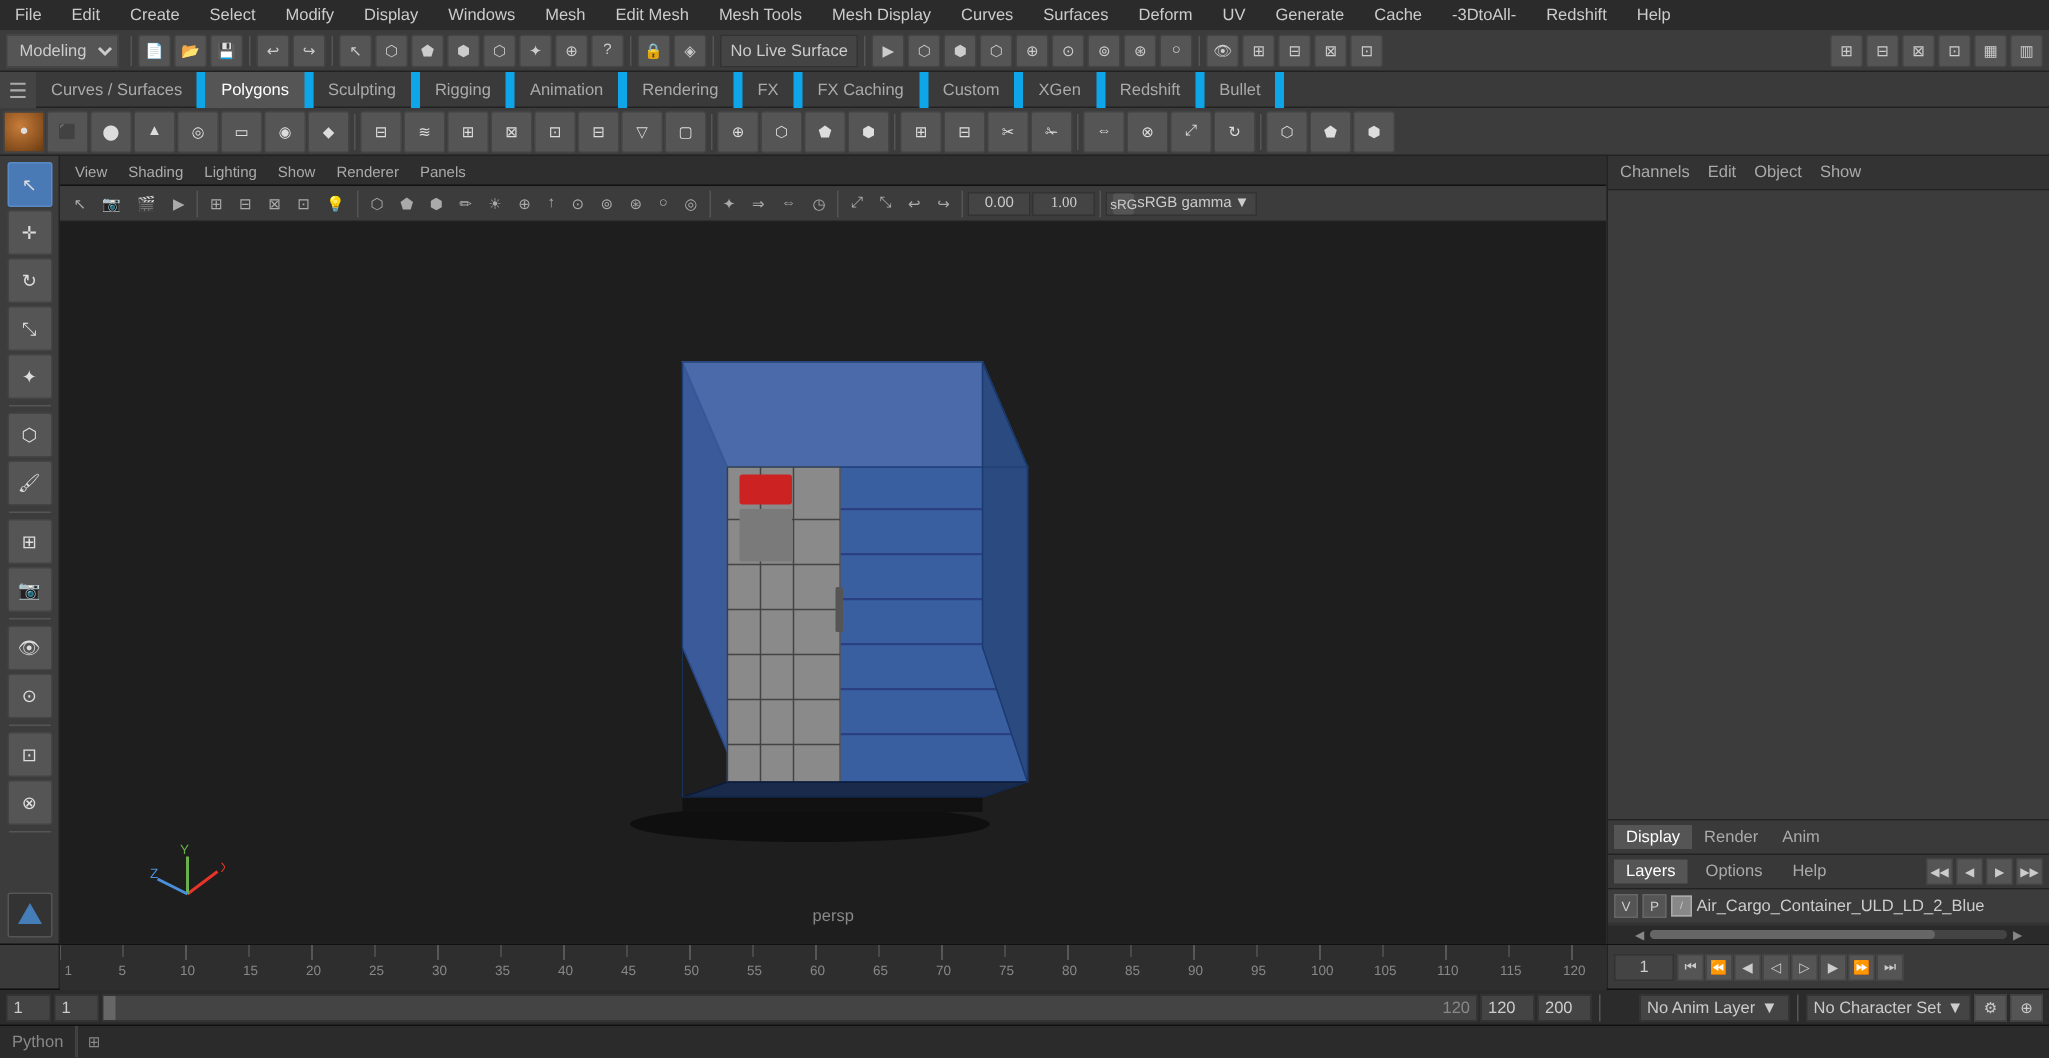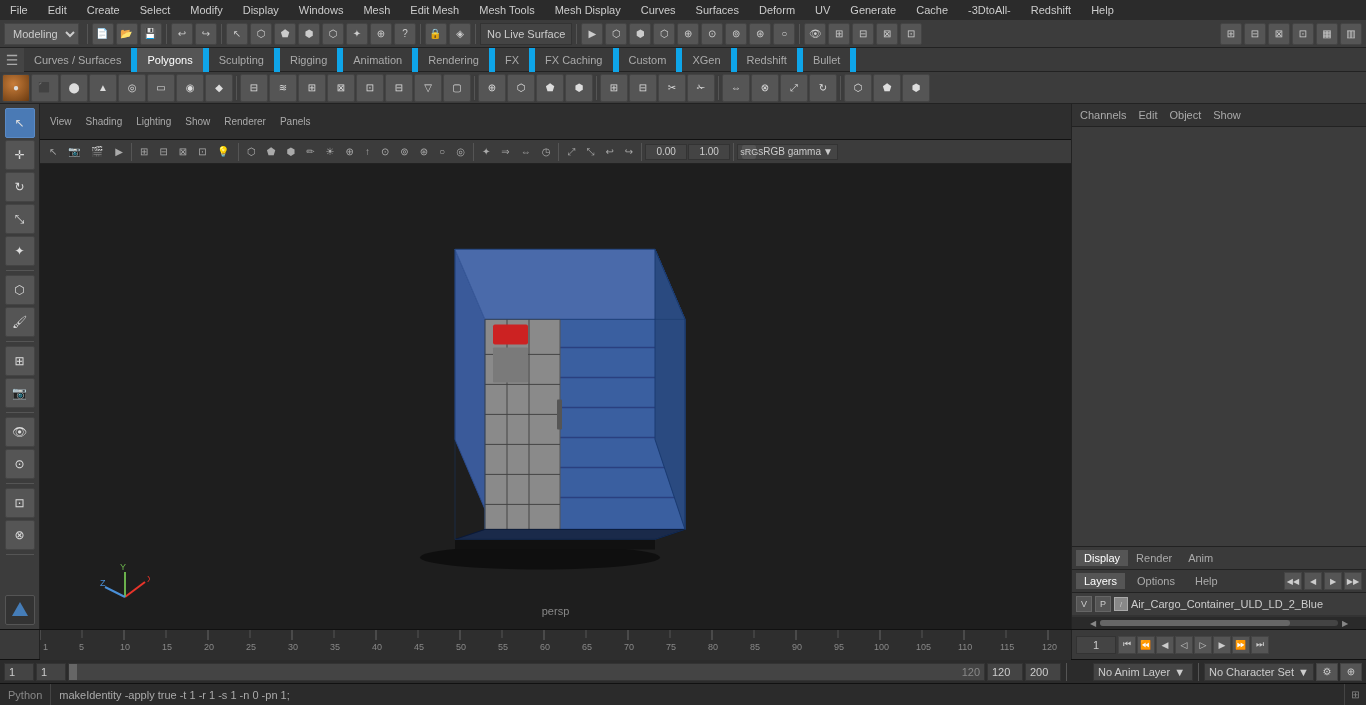--- a/index.html
+++ b/index.html
@@ -243,21 +243,21 @@
       <div class="lt-separator"></div>
       <div class="lt-btn" style="background:#333; border-color:#555; margin-top:auto;">
         <svg width="20" height="20" viewBox="0 0 20 20">
             <polygon points="10,2 18,16 2,16" fill="#4a90d9" opacity="0.8"></polygon>
           </svg>
       </div>
     </div>
 
     <div id="viewport" style="flex:1; position:relative; background:#1a1a1a; display:flex; flex-direction:column;">
 
-      <div id="viewport-header" style="display:flex; align-items:center; height:36px; background:#2e2e2e; padding:0 4px; gap:2px; border-bottom:1px solid #111;">
+      <div id="viewport-header" style="display:flex; align-items:flex-end; height:20px; background:#2e2e2e; padding:0 4px; gap:2px; border-bottom:1px solid #111;">
         <span class="vh-btn">View</span>
         <span class="vh-btn">Shading</span>
         <span class="vh-btn">Lighting</span>
         <span class="vh-btn">Show</span>
         <span class="vh-btn">Renderer</span>
         <span class="vh-btn">Panels</span>
       </div>
 
       <div id="viewport-toolbar" style="display:flex; align-items:center; height:24px; background:#3c3c3c; padding:0 4px; gap:1px; border-bottom:1px solid #222; flex-wrap:nowrap; overflow:hidden;">
         <div class="vt-btn">↖</div>
@@ -288,21 +288,21 @@
         <div class="vt-btn">⇒</div>
         <div class="vt-btn">⇔</div>
         <div class="vt-btn">◷</div>
         <div style="width:1px; height:18px; background:#555; margin:0 2px;"></div>
         <div class="vt-btn">⤢</div>
         <div class="vt-btn">⤡</div>
         <div class="vt-btn">↩</div>
         <div class="vt-btn">↪</div>
         <div style="width:1px; height:18px; background:#555; margin:0 2px;"></div>
         <input class="vt-input" style="width: 42px;" value="0.00">
-        <input class="vt-input" style="width: 42px;" value="1.00">
+        <input class="vt-input" style="width: 42px; font-family: Liberation Serif, serif;" value="1.00">
         <div style="width:1px; height:18px; background:#555; margin:0 2px;"></div>
         <div class="vt-gamma">
           <div style="width:14px; height:14px; background:#555; border-radius:2px; font-size:9px; display:flex; align-items:center; justify-content:center;">sRG</div>
           <span>sRGB gamma</span>
           <span>▼</span>
         </div>
       </div>
 
       <div id="viewport-canvas" style="flex:1; position:relative; background:#1e1e1e; overflow:hidden;">
 
@@ -528,17 +528,16 @@
     <div class="sb-dropdown" style="min-width:110px;">
       <span>No Character Set</span>
       <span>▼</span>
     </div>
     <div style="width:22px; height:18px; background:#555; border:1px solid #444; display:flex; align-items:center; justify-content:center; font-size:10px; cursor:pointer;">⚙</div>
     <div style="width:22px; height:18px; background:#555; border:1px solid #444; display:flex; align-items:center; justify-content:center; font-size:10px; cursor:pointer;">⊕</div>
   </div>
 
   <div id="python-bar" style="height:22px; background:#2b2b2b; display:flex; align-items:center; border-top:1px solid #111;">
     <div class="py-label">Python</div>
-    <div class="py-cmd">makeIdentity -apply true -t 1 -r 1 -s 1 -n 0 -pn 1;</div>
     <div class="py-icon" title="Script Editor">⊞</div>
   </div>
 
 </div>
 
 </body></html>

